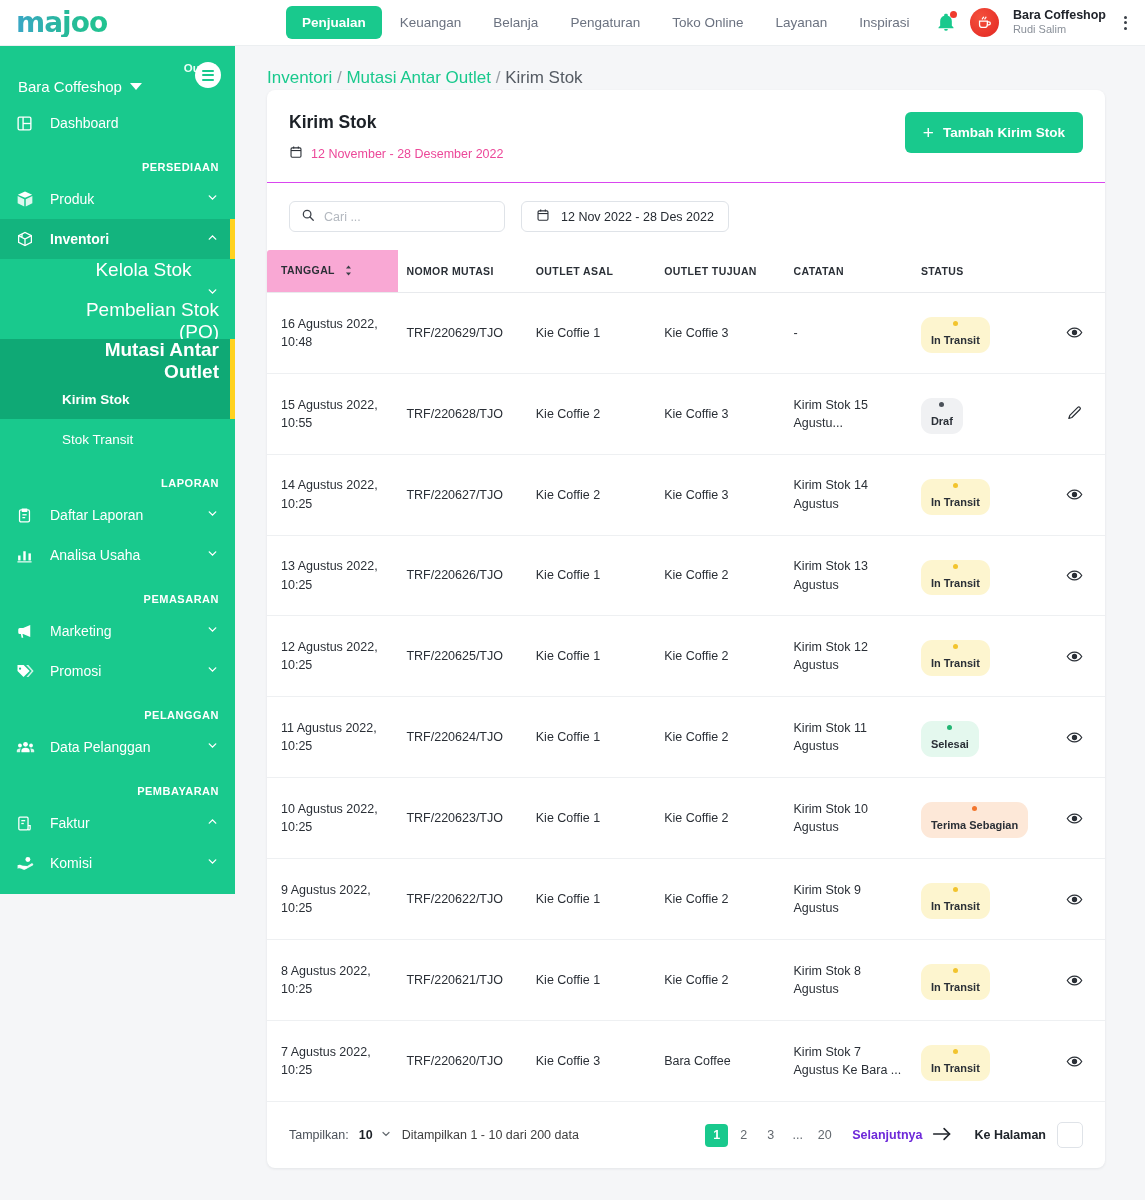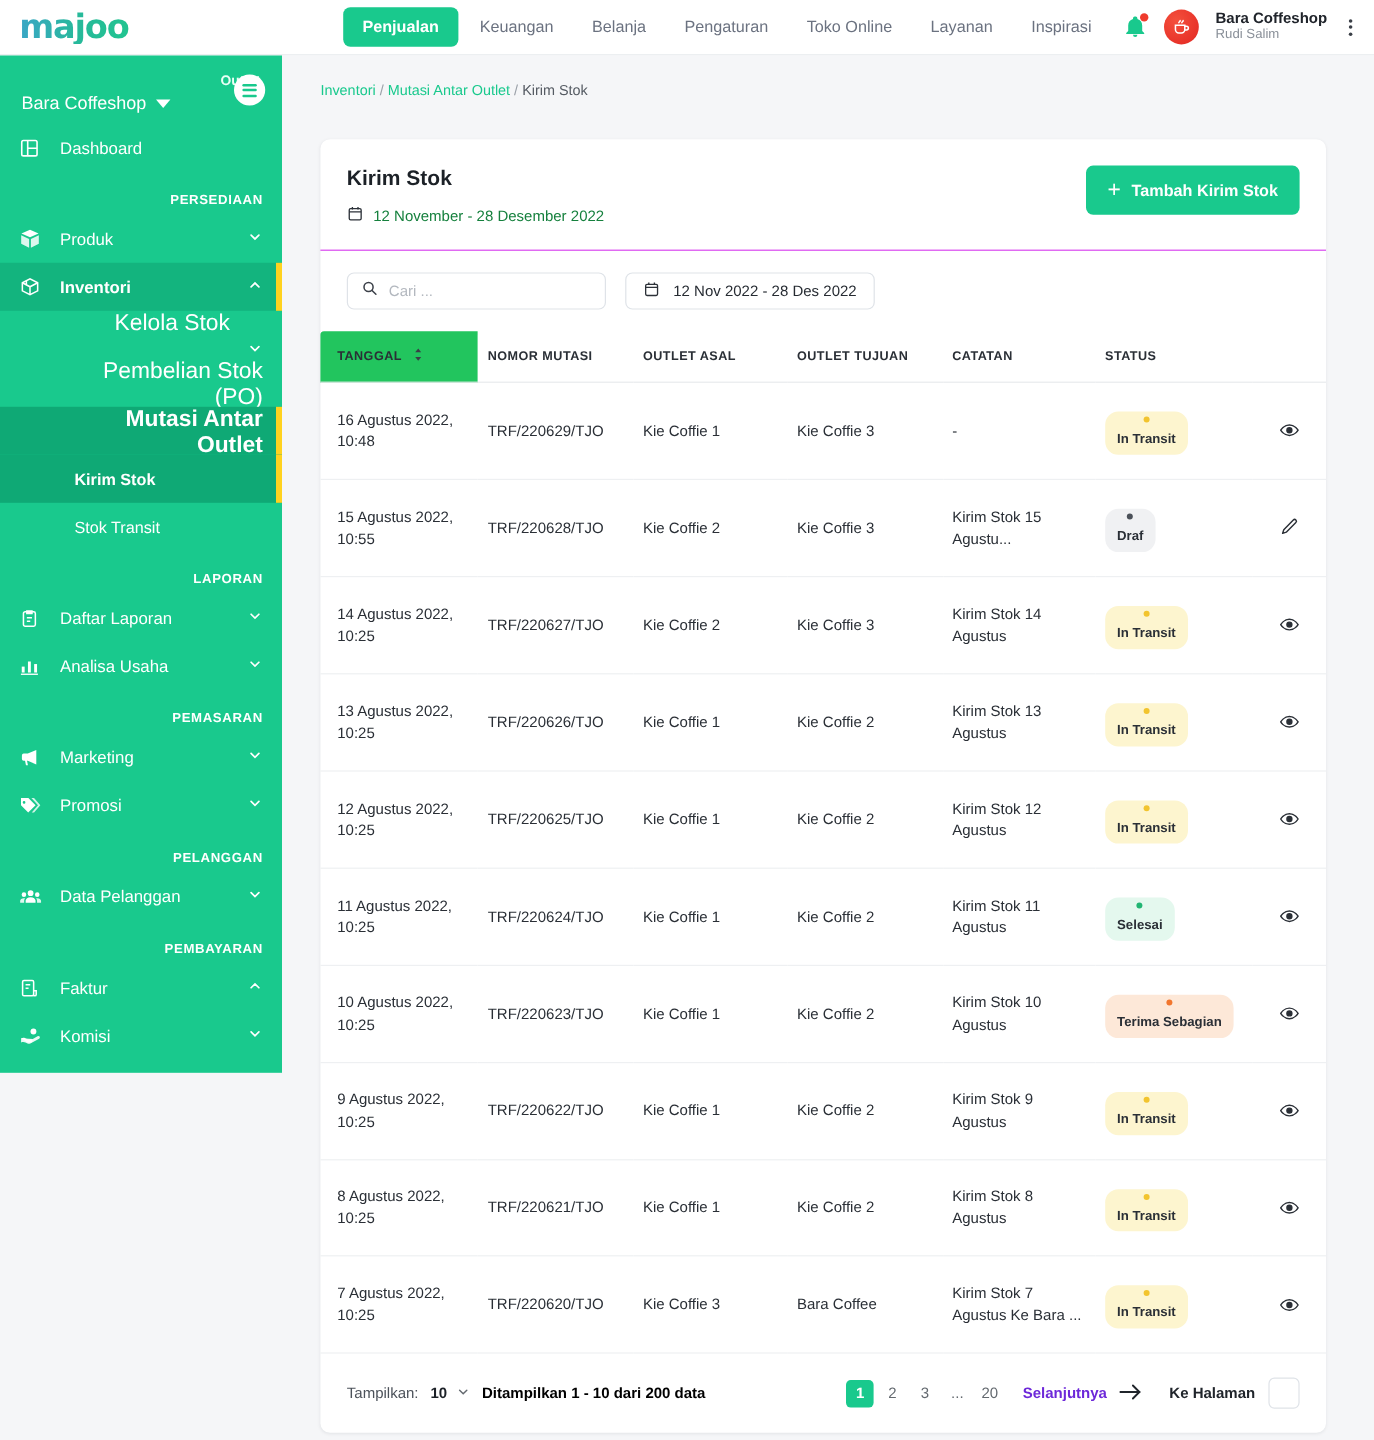--- a/index.html
+++ b/index.html
@@ -71,28 +71,28 @@
   .nav-item.has-accent::after {
     content: ""; position: absolute; right: 0; top: 0; width: 5px; height: 100%; background: #ffd21f;
   }
   .nav-group {
     font-size: 11px; font-weight: 700; color: #ffffff; letter-spacing: .5px;
     padding: 18px 16px 6px 18px;
   }
 
   
   .main { position: absolute; top: 46px; left: 235px; width: 910px; height: 1154px; padding: 22px 40px 0 32px; }
-  .breadcrumb { font-size: 12px; color: #555b63; margin-bottom: 34px; }
+  .breadcrumb { font-size: 17px; color: #555b63; margin-bottom: 2px; }
   .breadcrumb a { color: #19c98d; text-decoration: none; cursor: pointer; }
   .breadcrumb .sep { color: #9aa0a8; }
 
   .card { background: #fff; border-radius: 8px; box-shadow: 0 1px 3px rgba(16,24,40,.08); padding: 0 0 10px 0; }
   .card-head { display: flex; align-items: flex-start; padding: 22px 22px 0 22px; }
   .card-title { font-size: 17.5px; font-weight: 700; color: #1c2127; }
-  .card-date { display: flex; align-items: center; gap: 8px; font-size: 12.5px; color: #15803d; margin-top: 12px; }
+  .card-date { display: flex; align-items: center; gap: 8px; font-size: 12.5px; color: #ec4899; margin-top: 12px; }
   .btn-primary {
     margin-left: auto; background: #19c98d; color: #fff; border: none; border-radius: 6px;
     font-size: 13.5px; font-weight: 700; padding: 11px 18px; display: flex; align-items: center; gap: 9px;
     cursor: pointer; font-family: "Liberation Sans", sans-serif;
   }
   .plus { font-size: 19px; line-height: 1; font-weight: 400; }
 
   .filters { display: flex; gap: 16px; padding: 18px 22px 18px 22px; border-top: 1px solid #d946ef; margin-top: 20px; }
   .search-box {
     width: 216px; height: 31px; border: 1px solid #dfe3e8; border-radius: 6px;
@@ -106,21 +106,21 @@
   .date-box {
     height: 31px; border: 1px solid #dfe3e8; border-radius: 6px; display: flex; align-items: center;
     gap: 11px; padding: 0 14px; font-size: 12.5px; color: #262b32; cursor: pointer;
   }
 
   table { width: 100%; border-collapse: collapse; }
   thead th {
     font-size: 10.5px; font-weight: 700; color: #2a2f36; letter-spacing: .4px;
     text-align: left; padding: 14px 8px; border-bottom: 1px solid #e8eaed;
   }
-  thead th:first-child { background: #22c55e; padding-left: 14px; border-top-left-radius: 3px; }
+  thead th:first-child { background: #f9a8d4; padding-left: 14px; border-top-left-radius: 3px; }
   thead th.c-tanggal { width: 130px; }
   thead th.c-nomor { width: 128px; }
   thead th.c-asal { width: 127px; }
   thead th.c-tujuan { width: 128px; }
   thead th.c-catatan { width: 126px; }
   thead th.c-status { width: 130px; }
   thead th.c-aksi { width: 60px; }
   .sort-ico { display: inline-block; margin-left: 6px; vertical-align: middle; }
 
   tbody td {
@@ -143,21 +143,21 @@
   .badge.selesai .dot { background: #22b573; }
   .badge.sebagian { background: #fde8d8; color: #2a2f36; }
   .badge.sebagian .dot { background: #f2762e; }
 
   .act { display: flex; justify-content: center; cursor: pointer; }
 
   .pager { display: flex; align-items: center; padding: 20px 22px 10px 22px; }
   .pg-left { display: flex; align-items: center; gap: 10px; font-size: 12.5px; color: #4c525a; }
   .pg-show-val { font-weight: 700; color: #1c2127; }
   .pg-sel { display: flex; align-items: center; gap: 7px; cursor: pointer; }
-  .pg-info { color: #000000; font-weight: bold; }
+  .pg-info { color: #404040; }
   .pg-right { margin-left: auto; display: flex; align-items: center; gap: 4px; font-size: 12.5px; color: #4c525a; }
   .pg-num { min-width: 23px; height: 23px; display: flex; align-items: center; justify-content: center; border-radius: 4px; cursor: pointer; color: #63696f; }
   .pg-num.current { background: #19c98d; color: #fff; font-weight: 700; }
   .pg-next { display: flex; align-items: center; gap: 10px; font-weight: 700; color: #6d28d9; margin-left: 12px; cursor: pointer; }
   .pg-goto { margin-left: 18px; display: flex; align-items: center; gap: 11px; }
   .pg-goto-label { font-weight: 700; color: #20252b; }
   .pg-goto-input { width: 26px; height: 26px; border: 1px solid #dfe3e8; border-radius: 5px; background: #fff; }
 </style>
 </head>
 <body>

